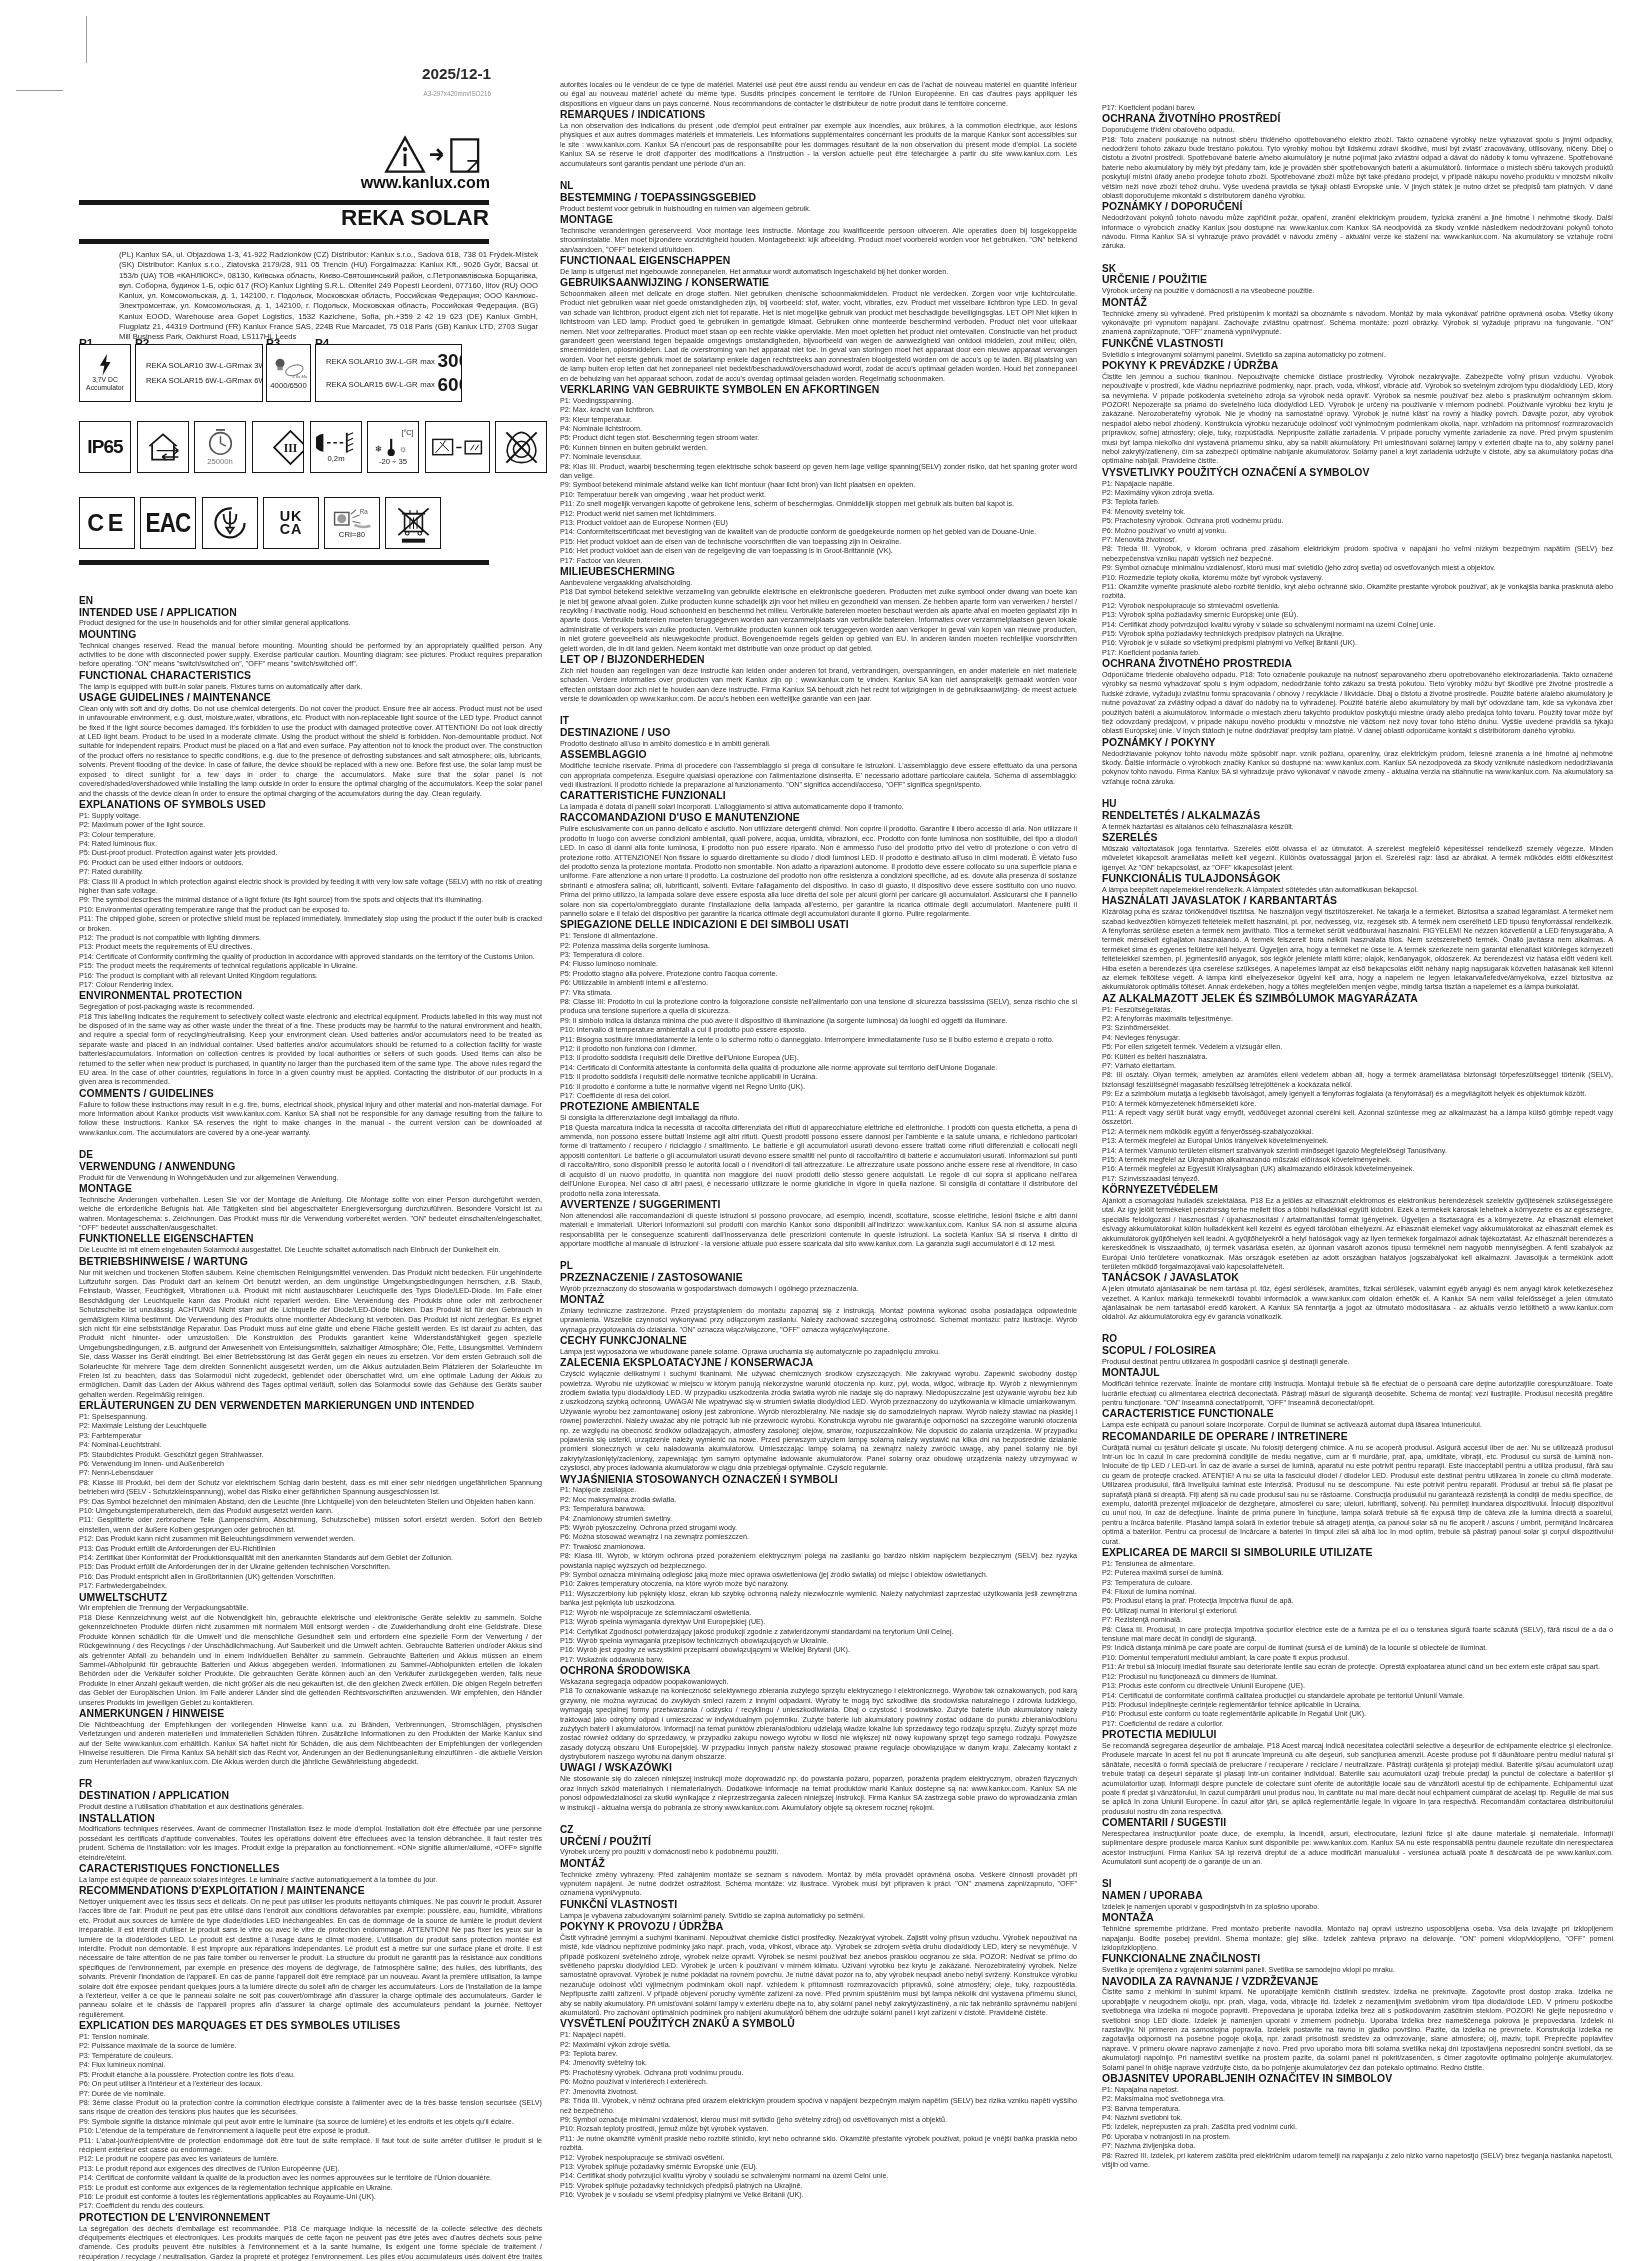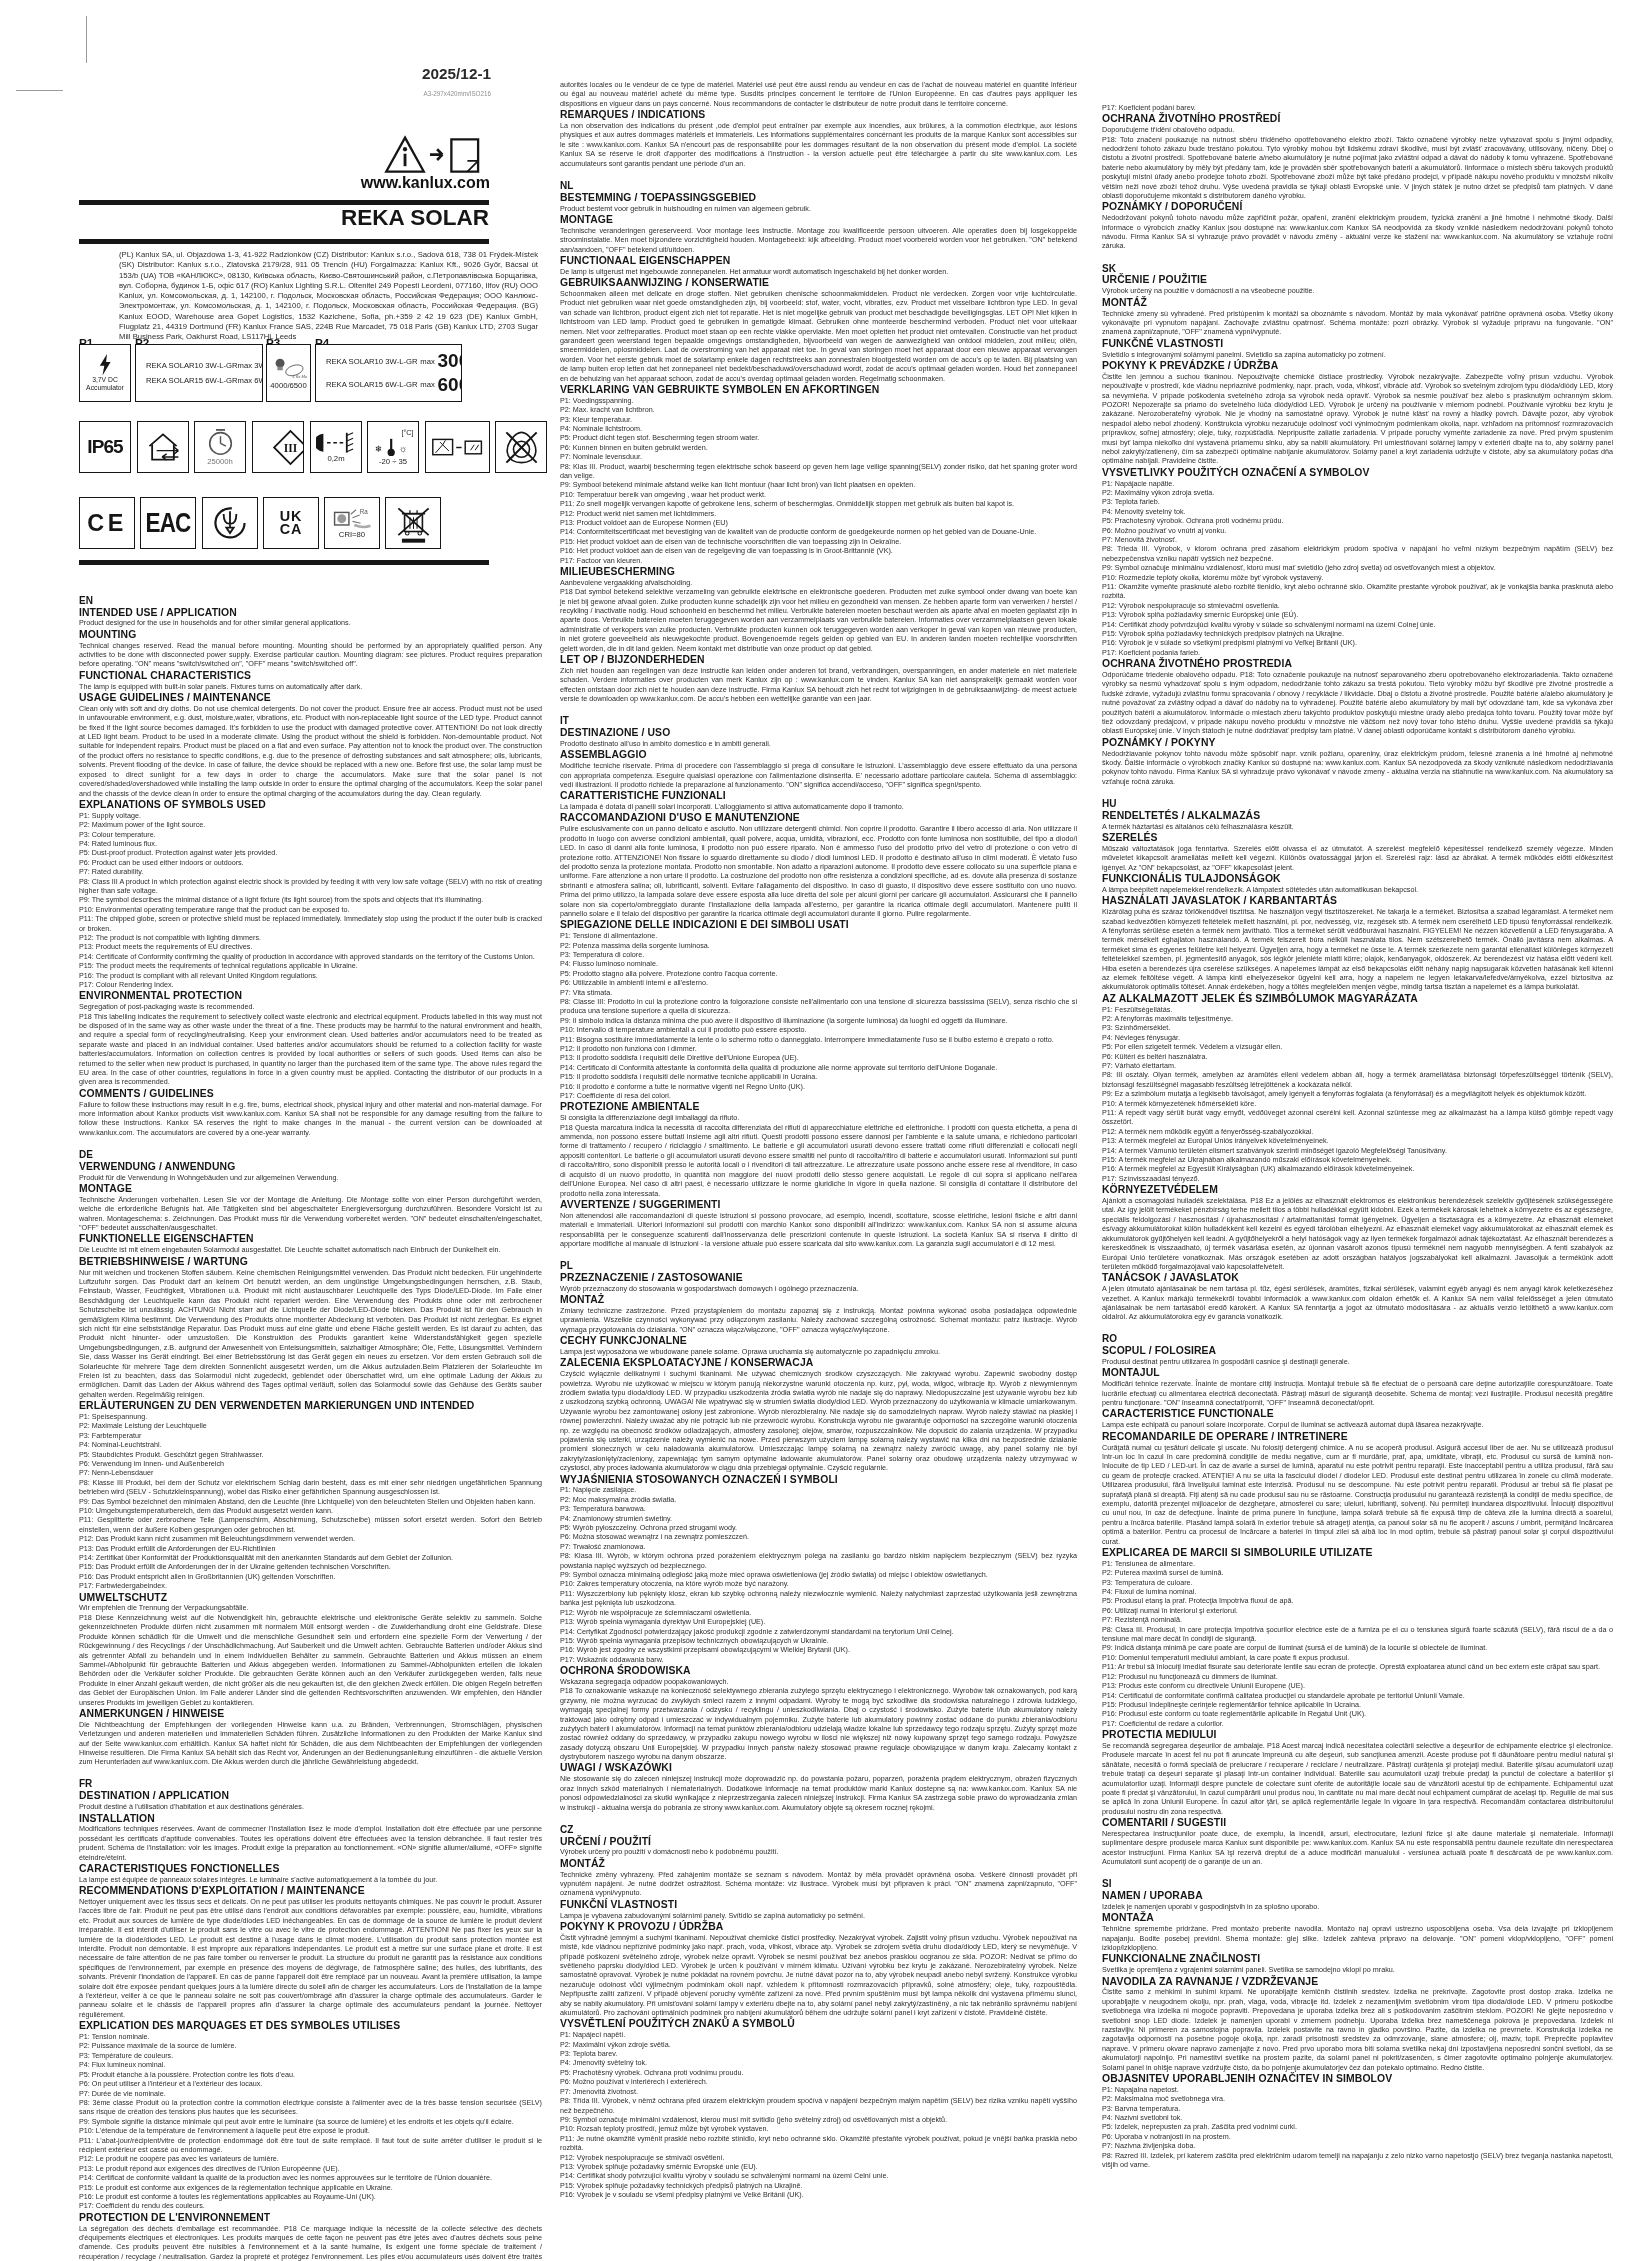--- a/index.html
+++ b/index.html
@@ -552,21 +552,21 @@
       <h3 class="sec-h">KÖRNYEZETVÉDELEM</h3>
       <p class="body-p">Ajánlott a csomagolási hulladék szelektálása. P18 Ez a jelölés az elhasznált elektromos és elektronikus berendezések szelektív gyűjtésének szükségességére utal. Az így jelölt termékeket pénzbírság terhe mellett tilos a többi hulladékkal együtt kidobni. Ezek a termékek károsak lehetnek a környezetre és az egészségre, speciális feldolgozási / hasznosítási / újrahasznosítási / ártalmatlanítási formát igényelnek. Ügyeljen a tisztaságra és a környezetre. Az elhasznált elemeket és/vagy akkumulátorokat külön hulladékként kell kezelni és egyedi tárolóban elhelyezni. Az elhasznált elemeket vagy akkumulátorokat az elhasznált elemek és akkumulátorok gyűjtőhelyén kell leadni. A gyűjtőhelyekről a helyi hatóságok vagy az ilyen termékek forgalmazói adnak tájékoztatást. Az elhasznált berendezés a kereskedőnek is visszaadható, új termék vásárlása esetén, az újonnan vásárolt azonos típusú terméknél nem nagyobb mennyiségben. A fenti szabályok az Európai Unió területére vonatkoznak. Más országok esetében az adott országban hatályos jogszabályokat kell alkalmazni. Javasoljuk a termékünk adott területen működő forgalmazójával való kapcsolatfelvételt.</p>
       <h3 class="sec-h">TANÁCSOK / JAVASLATOK</h3>
       <p class="body-p">A jelen útmutató ajánlásainak be nem tartása pl. tűz, égési sérülések, áramütés, fizikai sérülések, valamint egyéb anyagi és nem anyagi károk keletkezéséhez vezethet. A Kanlux márkájú termékekről további információk a www.kanlux.com oldalon érhetők el. A Kanlux SA nem vállal felelősséget a jelen útmutató ajánlásainak be nem tartásából eredő károkért. A Kanlux SA fenntartja a jogot az útmutató módosítására - az aktuális verzió letölthető a www.kanlux.com oldalról. Az akkumulátorokra egy év garancia vonatkozik.</p>
       <div class="lang">RO</div>
       <h3 class="sec-h">SCOPUL / FOLOSIREA</h3>
       <p class="body-p">Produsul destinat pentru utilizarea în gospodării casnice şi destinaţii generale.</p>
       <h3 class="sec-h">MONTAJUL</h3>
       <p class="body-p">Modificări tehnice rezervate. Înainte de montare citiţi instrucţia. Montajul trebuie să fie efectuat de o persoană care deţine autorizaţiile corespunzătoare. Toate lucrările efectuaţi cu alimentarea electrică deconectată. Păstraţi măsuri de siguranţă deosebite. Schema de montaj: vezi ilustraţiile. Produsul necesită pregătire pentru funcţionare. "ON" înseamnă conectat/pornit, "OFF" înseamnă deconectat/oprit.</p>
       <h3 class="sec-h">CARACTERISTICE FUNCTIONALE</h3>
-      <p class="body-p">Lampa este echipată cu panouri solare incorporate. Corpul de iluminat se activează automat după lăsarea nezakrývajte.</p>
+      <p class="body-p">Lampa este echipată cu panouri solare incorporate. Corpul de iluminat se activează automat după lăsarea întunericului.</p>
       <h3 class="sec-h">RECOMANDARILE DE OPERARE / INTRETINERE</h3>
       <p class="body-p">Curăţată  numai cu ţesături delicate şi uscate. Nu folosiţi detergenţi chimice. A nu se acoperă produsul. Asigură accesul liber de aer. Nu se utilizează produsul într-un loc în cazul în care predomină condiţiile de mediu negative, cum ar fi murdărie, praf, apa, umiditate, vibraţii, etc. Produsul cu sursă de lumină non-înlocuite de tip LED / LED-uri. În caz de avarie a sursei de lumină, aparatul nu este potrivit pentru reparaţii. Este inacceptabil pentru a utiliza produsul, fără sau cu geam de protecţie cracked. ATENŢIE! A nu se uita la fasciculul diodei / diodelor LED. Produsul este destinat pentru utilizarea în zonele cu climă moderate. Utilizarea produsului, fără învelişului laminat este interzisă. Produsul nu se descompune. Nu este potrivit pentru reparatii. Produsul ar trebui să fie plasat pe suprafaţă plană si dreaptă. Fiţi atenţi să nu cade produsul sau nu se răstoarne. Construcţia produsului nu garantează rezistenţă la condiţii de mediu specifice, de exemplu, datorită prezenţei mijloacelor de dezgheţare, atmosferei cu sare; uleiuri, lubrifianţi, solvenţi. Nu permiteţi inundarea dispozitivului. Înlocuiţi dispozitivul cu unul nou, în caz de defecţiune. Înainte de prima punere în funcţiune, lampa solară trebuie să fie expusă timp de câteva zile la lumina directă a soarelui, pentru a încărca bateriile. Plasând lampă solară în exterior trebuie să atrageţi atenţia, ca panoul solar să nu fie acoperit / ascuns / umbrit, permiţând încărcarea optimă a bateriilor. Pentru ca procesul de încărcare a bateriei în timpul zilei să aibă loc în mod optim, trebuie să păstraţi panoul solar şi corpul dispozitivului curat.</p>
       <h3 class="sec-h">EXPLICAREA DE MARCII SI SIMBOLURILE UTILIZATE</h3>
       <p class="body-p">P1: Tensiunea de alimentare.</p>
       <p class="body-p">P2: Puterea maximă sursei de lumină.</p>
       <p class="body-p">P3: Temperatura de culoare.</p>
       <p class="body-p">P4: Fluxul de lumina nominal.</p>
       <p class="body-p">P5: Produsul etanş la praf. Protecţia împotriva fluxul de apă.</p>
       <p class="body-p">P6: Utilizaţi numai în interiorul şi exteriorul.</p>
       <p class="body-p">P7: Rezistenţă nominală.</p>

